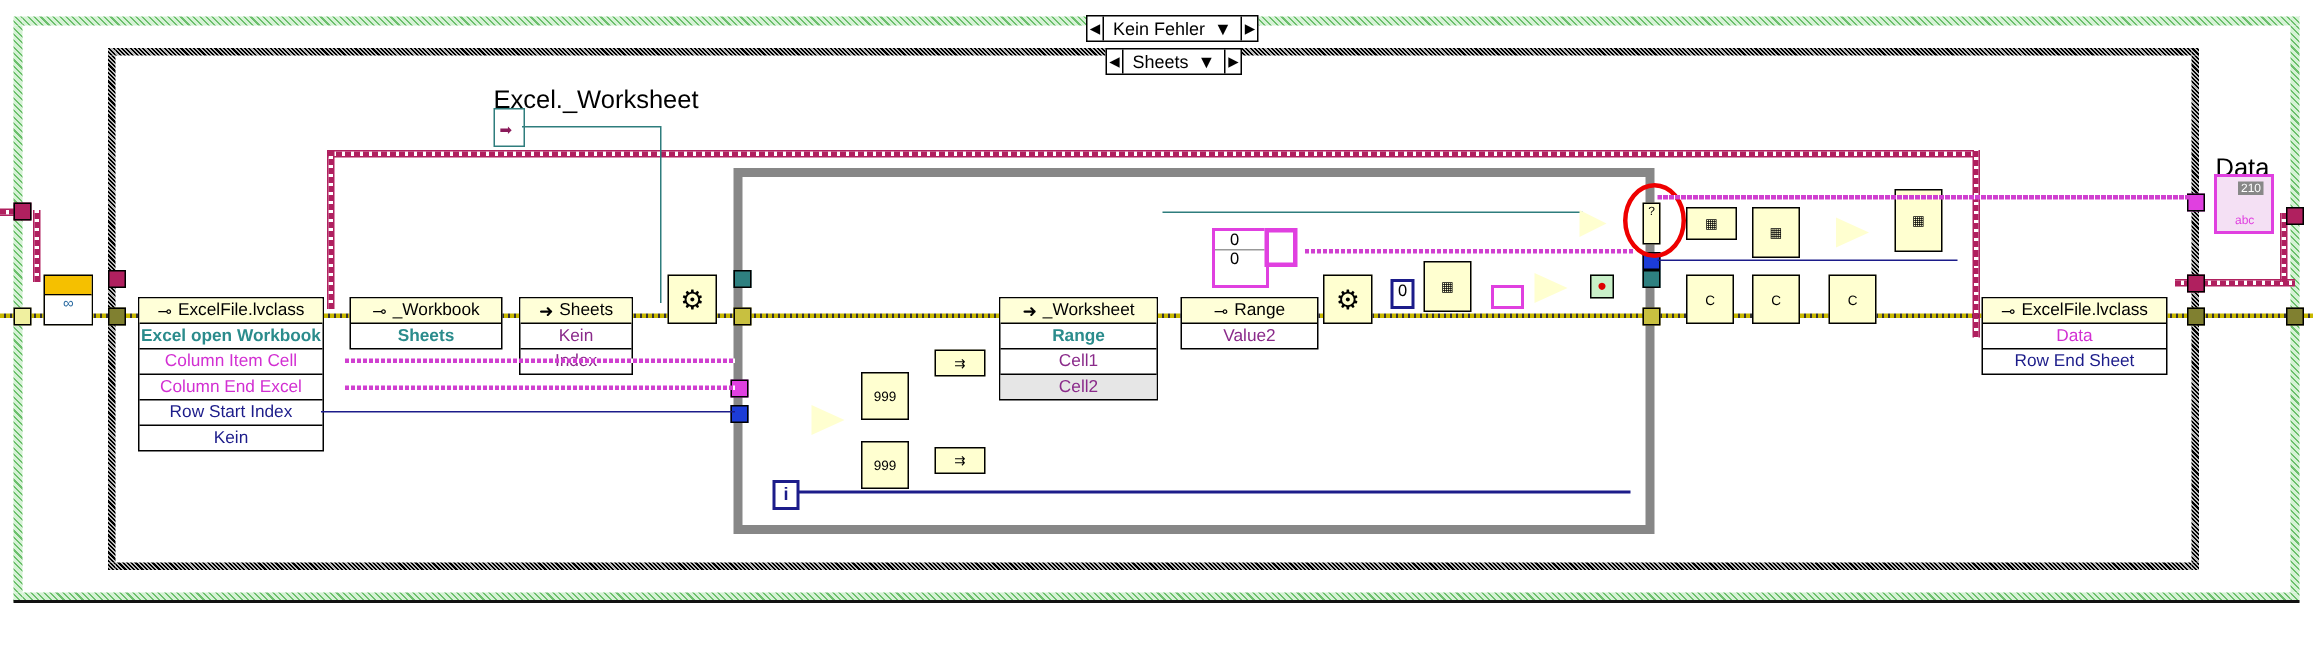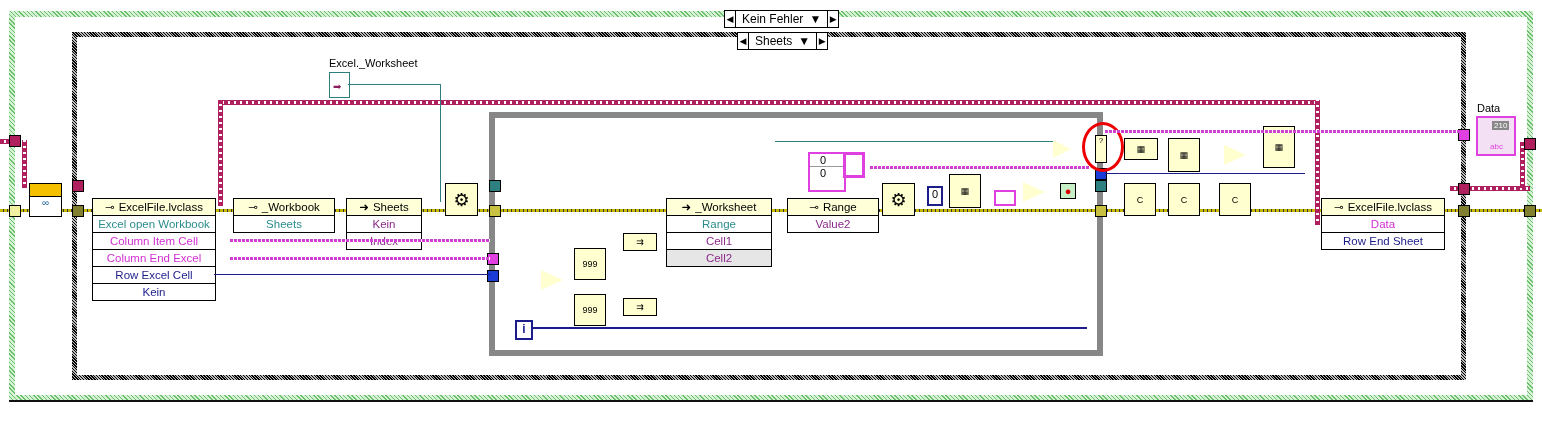--- a/index.html
+++ b/index.html
@@ -14,30 +14,30 @@
   .selector{position:absolute;display:flex;align-items:center;height:16px;border:1px solid #000;background:#fff;font-size:12px;}
   .selector .arr{width:10px;height:16px;display:flex;align-items:center;justify-content:center;border-right:1px solid #000;font-size:9px;}
   .selector .arr.r{border-right:none;border-left:1px solid #000;}
   .selector .lbl{padding:0 6px;display:flex;align-items:center;gap:6px;}
   .loop{position:absolute;left:489px;top:112px;width:614px;height:244px;box-sizing:border-box;border:6px solid #878787;}
   .node{position:absolute;background:#fff;border:1px solid #000;font-size:11.5px;}
   .node .hdr{background:#ffffd8;border-bottom:1px solid #000;height:16px;display:flex;align-items:center;justify-content:center;gap:4px;padding:0 10px;}
   .node .row{height:16px;border-bottom:1px solid #000;display:flex;align-items:center;justify-content:center;}
   .node .row:last-child{border-bottom:none;}
   .node .row.gray{background:#e6e6e6;}
-  .teal{color:#2b8c8c;} .pink{color:#d22fd2;} .navy{color:#1c1c8a;} .purple{color:#8a2a8a;}
+  .teal{color:#2b8c8c;font-weight:bold;} .pink{color:#d22fd2;} .navy{color:#1c1c8a;} .purple{color:#8a2a8a;}
   .wire{position:absolute;}
   .w-teal{background:#2e7d7d;} .w-navy{background:#1c1c8a;}
   .w-pink{background:repeating-linear-gradient(90deg,#d040d0 0 3px,#fff 3px 4px);}
   .w-class{background:repeating-linear-gradient(90deg,#b0205f 0 4px,#fff 4px 6px);border-top:1px solid #b0205f;border-bottom:1px solid #b0205f;}
   .w-classv{background:repeating-linear-gradient(0deg,#b0205f 0 4px,#fff 4px 6px);border-left:1px solid #b0205f;border-right:1px solid #b0205f;}
   .w-err{background:repeating-linear-gradient(90deg,#c8b800 0 3px,#333 3px 4px);}
   .tunnel{position:absolute;width:10px;height:10px;border:1px solid #000;}
   .sub{position:absolute;background:#ffffd0;border:1px solid #000;font-size:9px;display:flex;align-items:center;justify-content:center;}
-  .label{position:absolute;font-size:11px;}
+  .label{position:absolute;font-size:17px;}
 </style>
 </head>
 <body>
 
 <div class="outer-case"></div>
 <div class="outer-case-bottom"></div>
 <div class="selector" style="left:724px;top:10px;">
   <span class="arr">◀</span>
   <span class="lbl">
       <span>Kein Fehler</span>
@@ -89,21 +89,21 @@
 <div class="wire w-teal" style="left:440px;top:84px;width:1px;height:118px;"></div>
 
 <div class="node" style="left:92px;top:198px;width:122px;">
   <div class="hdr">
       <span>⊸</span>
       <span>ExcelFile.lvclass</span>
     </div>
   <div class="row teal">Excel open Workbook</div>
   <div class="row pink">Column Item Cell</div>
   <div class="row pink">Column End Excel</div>
-  <div class="row navy">Row Excel Cell</div>
+  <div class="row navy">Row Start Index</div>
   <div class="row navy">Kein</div>
 </div>
 
 <div class="node" style="left:233px;top:198px;width:100px;">
   <div class="hdr">
       <span>⊸</span>
       <span>_Workbook</span>
     </div>
   <div class="row teal">Sheets</div>
 </div>

